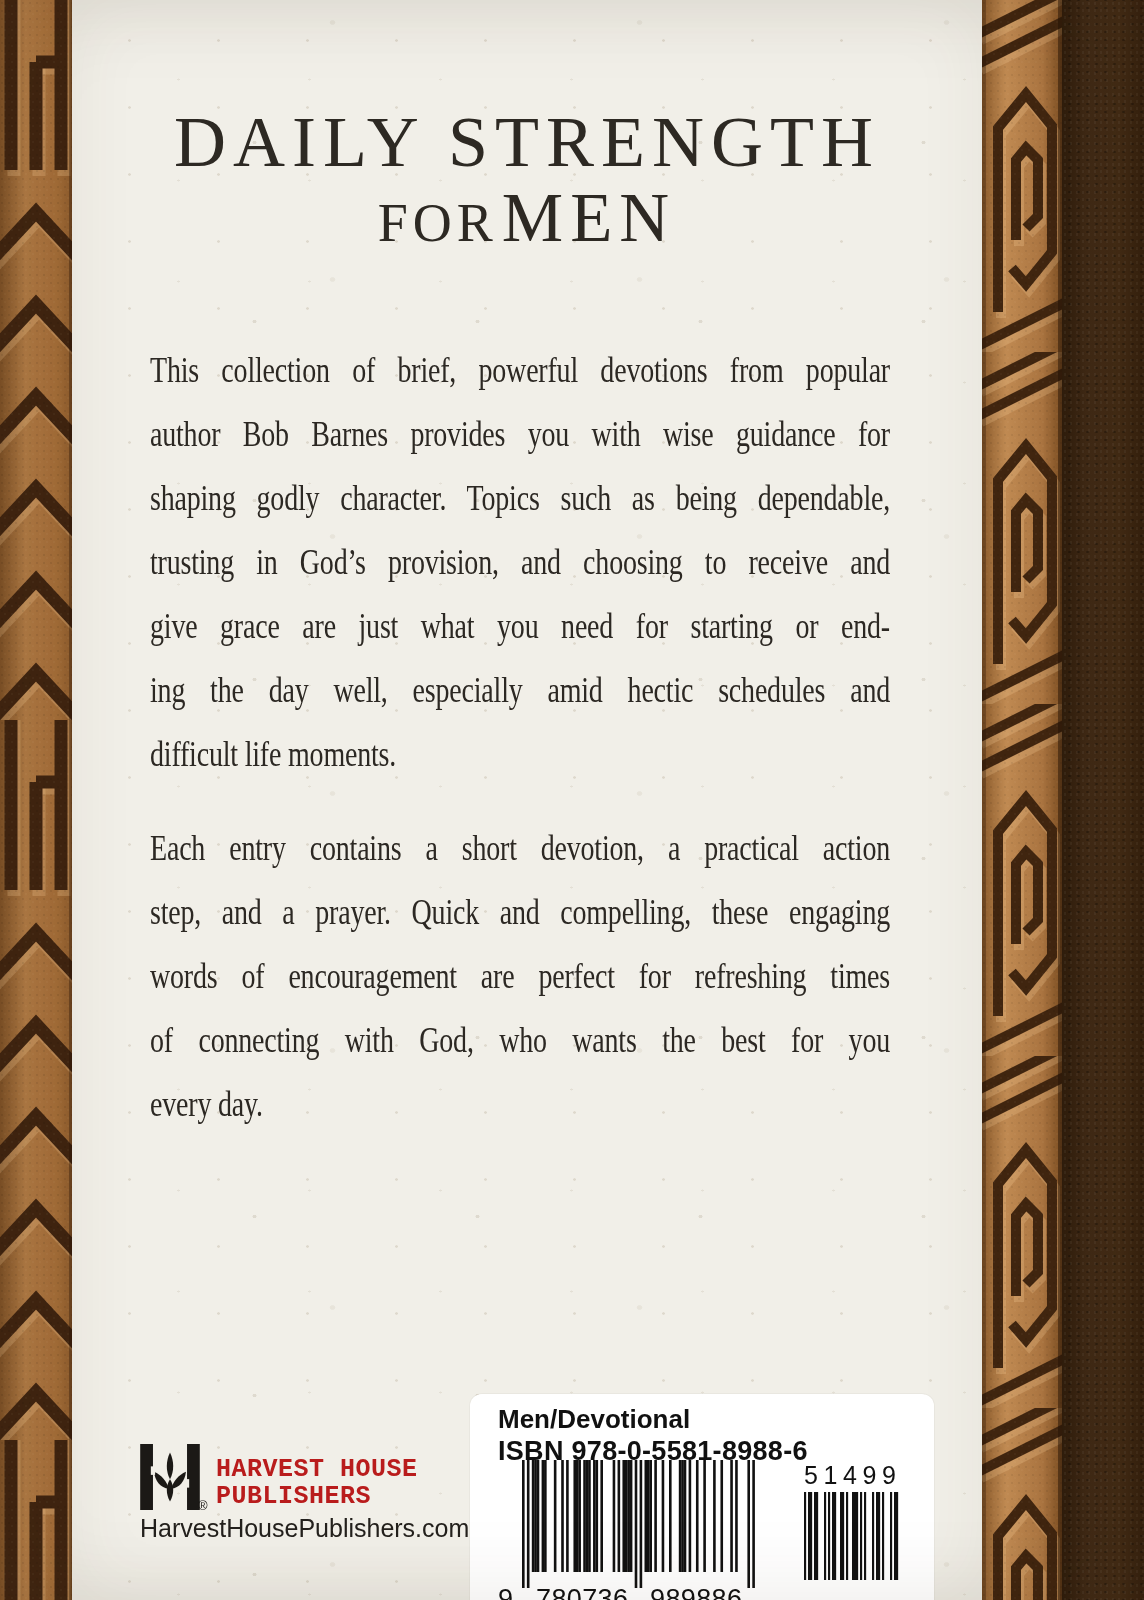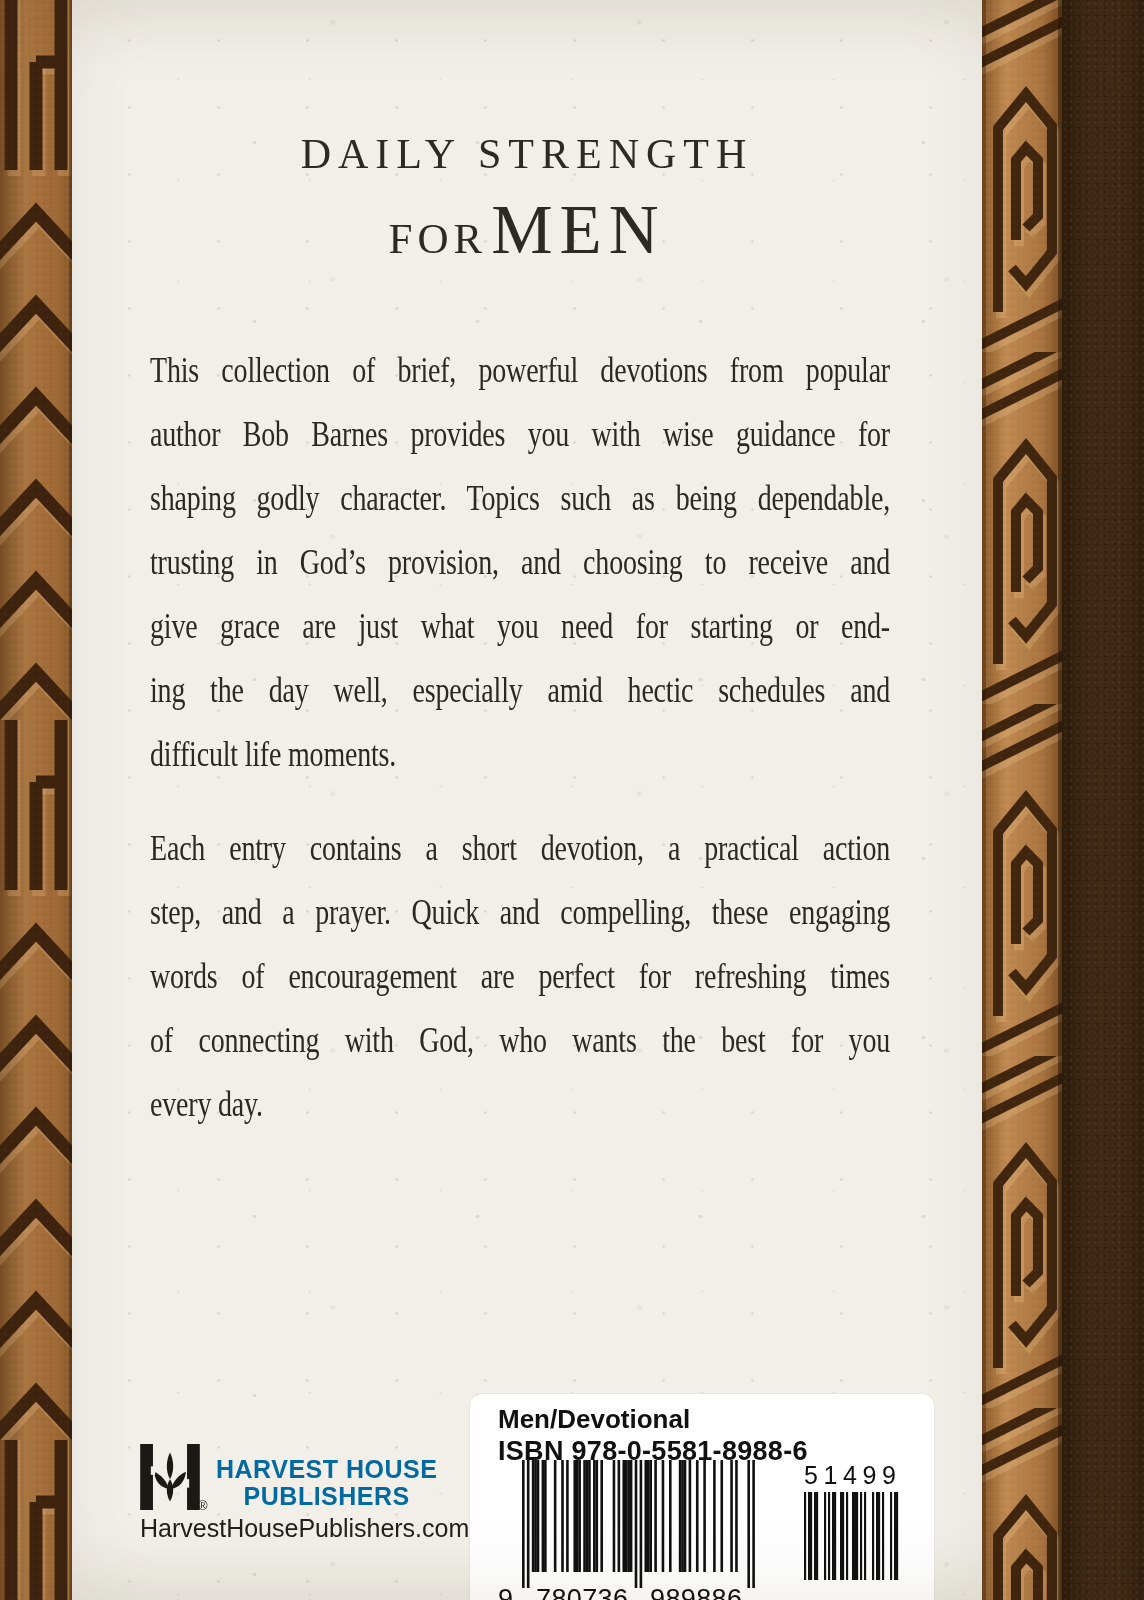--- a/index.html
+++ b/index.html
@@ -22,41 +22,41 @@
   .strip-right{position:absolute;left:982px;top:0;}
   .leather{position:absolute;left:1062px;top:0;width:82px;height:1600px;
     background:
       radial-gradient(rgba(255,255,255,.045) 1px, transparent 1.5px) 0 0 / 6px 7px,
       radial-gradient(rgba(0,0,0,.28) 1px, transparent 1.5px) 3px 4px / 9px 8px,
       linear-gradient(90deg,#2e1c0b,#3f2915 30%,#412a14 70%,#34200d);
   }
 
   
   .title-block{position:absolute;left:72px;top:112px;width:910px;text-align:center;color:#2d2923;}
-  .title-l1{font-size:42px;letter-spacing:7px;line-height:60px;margin-top:12px;}
+  .title-l1{font-size:72px;letter-spacing:7px;line-height:60px;}
   .title-l2{margin-top:16px;line-height:60px;}
-  .title-for{font-size:43px;letter-spacing:5px;}
+  .title-for{font-size:54px;letter-spacing:5px;}
   .title-men{font-size:69px;letter-spacing:7px;margin-left:4px;font-family:Liberation Serif, serif;}
 
   
   .para{position:absolute;left:150px;width:740px;color:#2c2823;
         font-size:28px;letter-spacing:-0.2px;line-height:49px;
         transform:scaleY(1.306);transform-origin:0 0;}
   .para-1{top:338px;}
   .para-2{top:816px;}
   .line{white-space:nowrap;text-align:justify;text-align-last:justify;}
   .line.last{text-align-last:left;}
 
   
   .logo-row{position:absolute;left:140px;top:1444px;display:flex;align-items:flex-start;}
   .logo-mark{width:60px;height:66px;flex:0 0 auto;}
   .logo-reg{position:absolute;left:198px;top:1498px;font-family:"Liberation Sans",sans-serif;
             font-size:13px;color:#1b1916;}
-  .logo-text{margin-left:16px;padding-top:12px;font-family:Liberation Sans, sans-serif;
-             font-weight:bold;font-size:25px;line-height:27px;color:#0369a1;letter-spacing:.5px;text-align:center;}
+  .logo-text{margin-left:16px;padding-top:12px;font-family:Liberation Mono, monospace;
+             font-weight:bold;font-size:25px;line-height:27px;color:#b91c1c;letter-spacing:.5px;}
   .website{position:absolute;left:140px;top:1514px;font-family:"Liberation Sans",sans-serif;
            font-size:25px;color:#24211d;}
 
   
   .barcode-box{position:absolute;left:470px;top:1394px;width:464px;height:229px;
                background:#fff;border-radius:12px;font-family:"Liberation Sans",sans-serif;
                color:#111;box-shadow:0 0 0 1px rgba(0,0,0,.03);}
   .bc-category{position:absolute;left:28px;top:10px;font-weight:bold;font-size:26px;}
   .bc-isbn{position:absolute;left:28px;top:42px;font-weight:bold;font-size:27px;letter-spacing:.3px;}
   .ean-main{position:absolute;left:22px;top:66px;}

